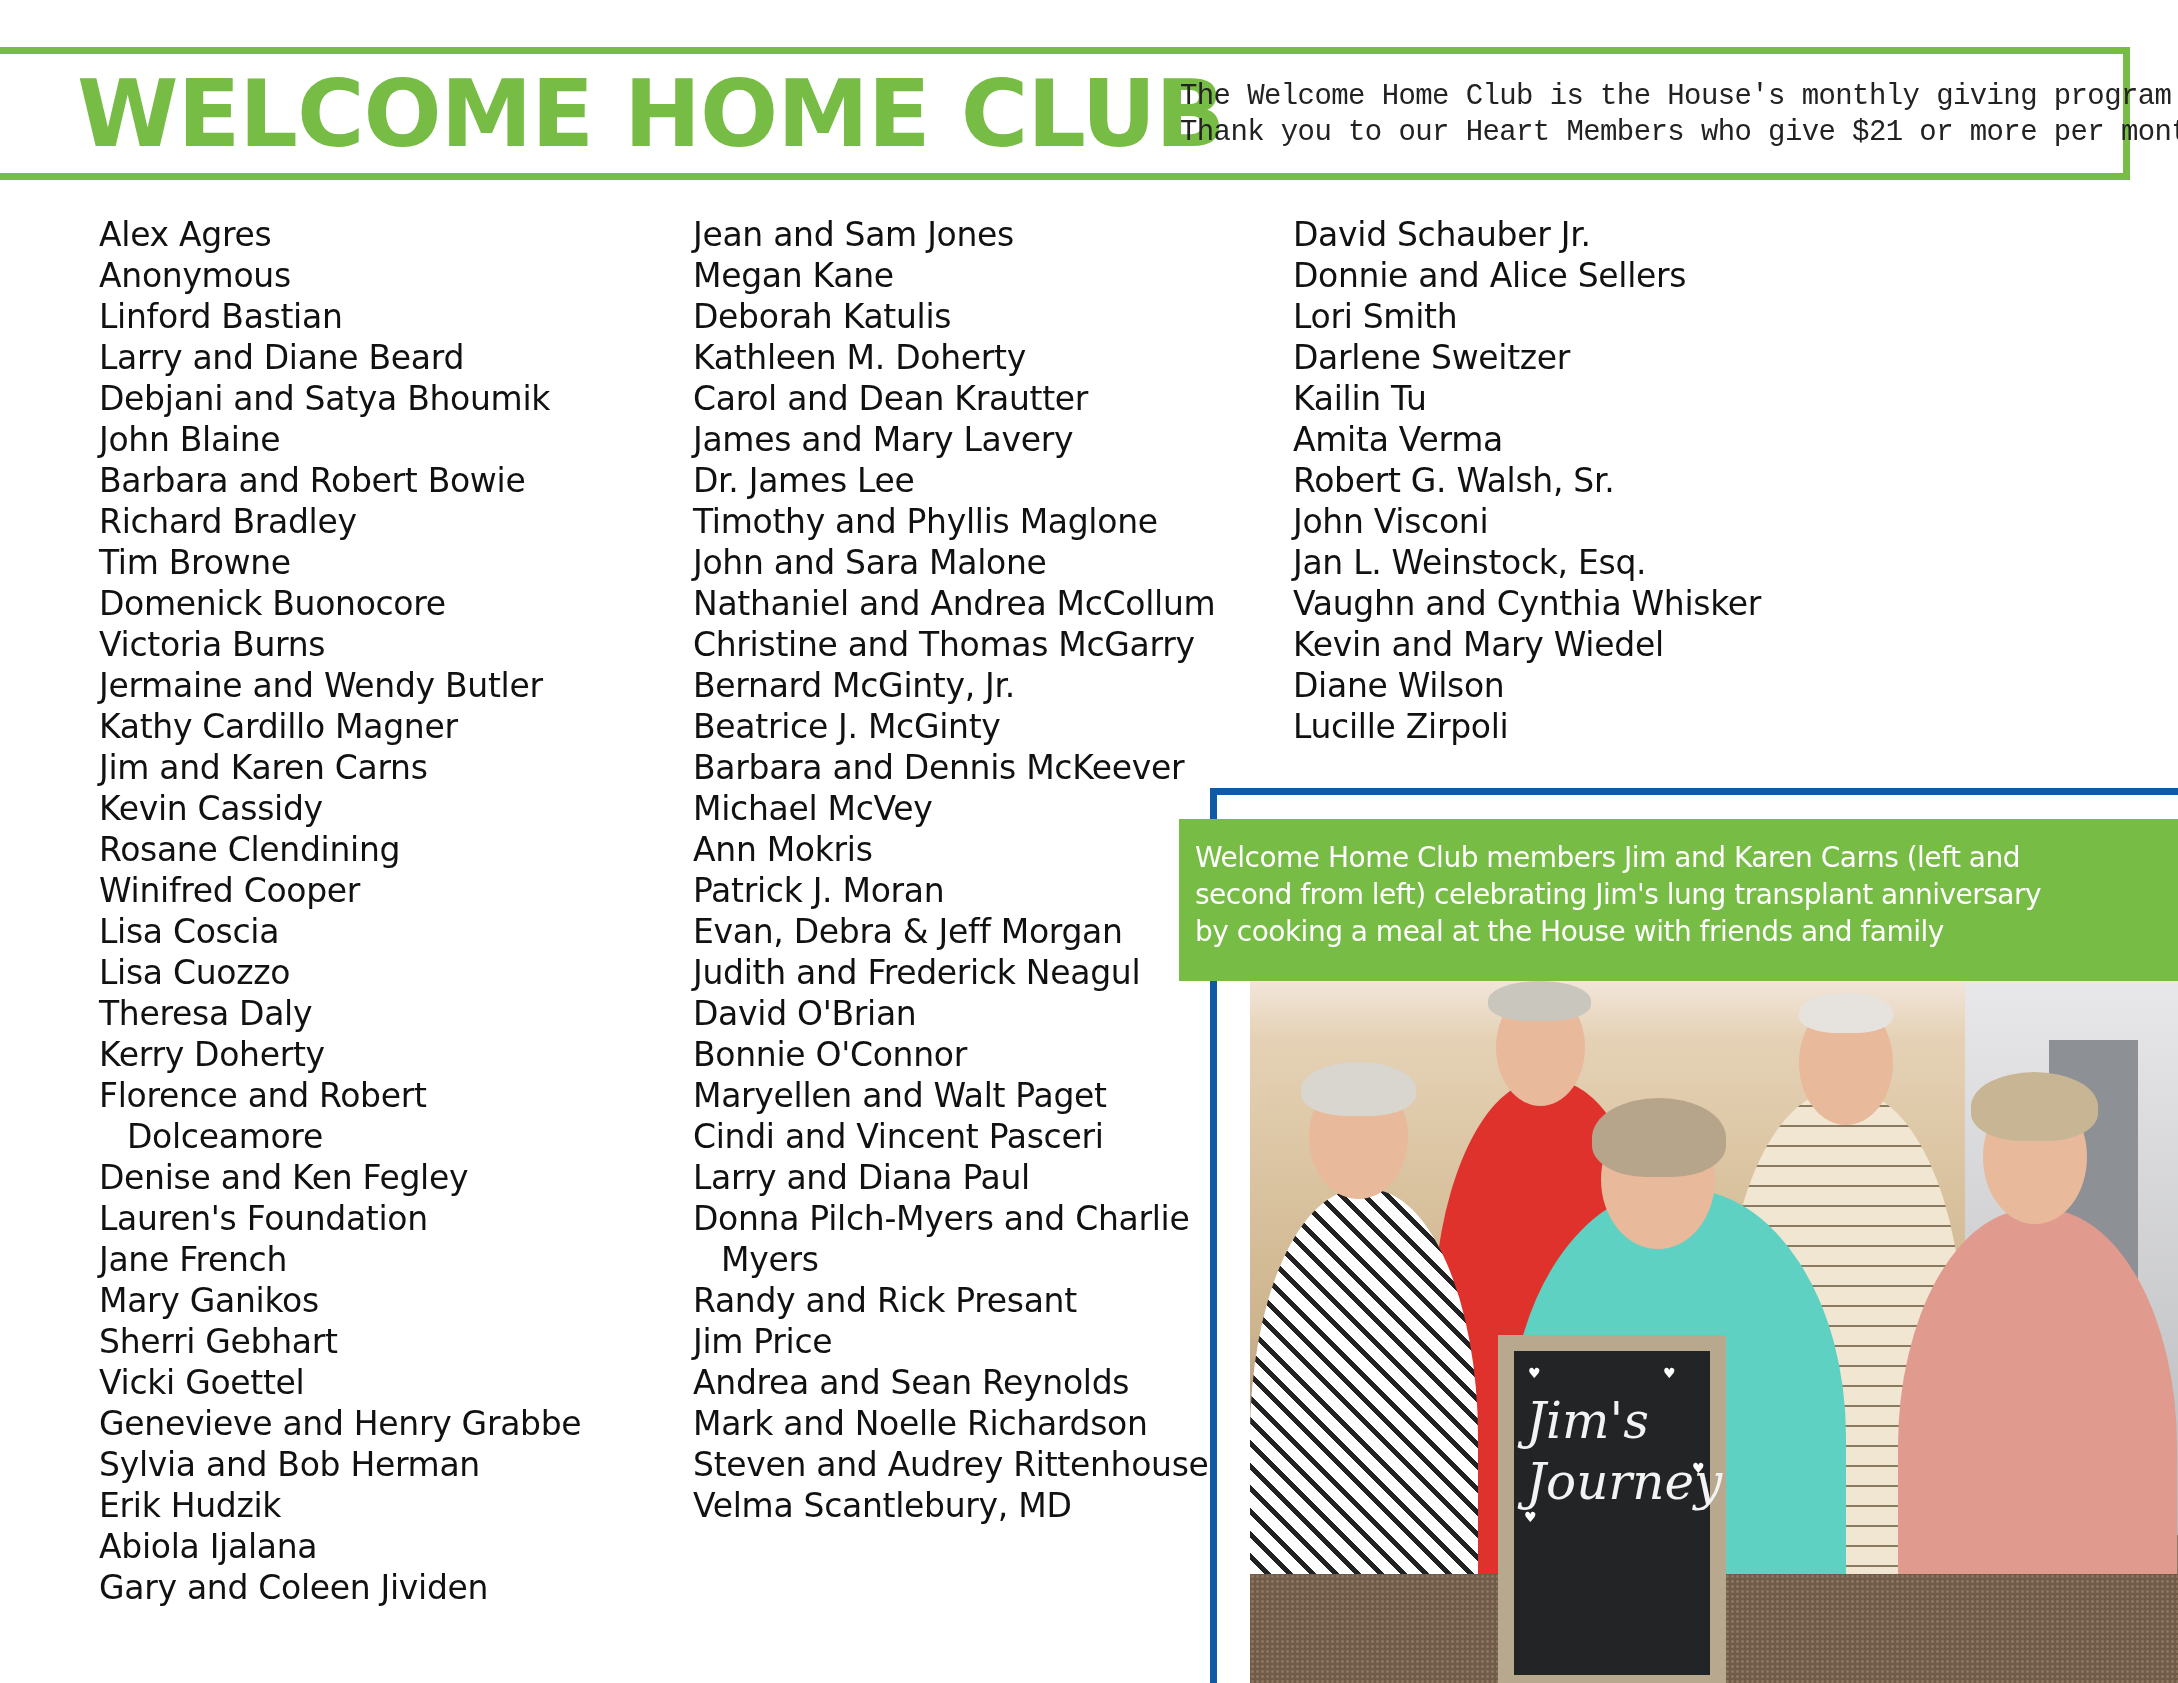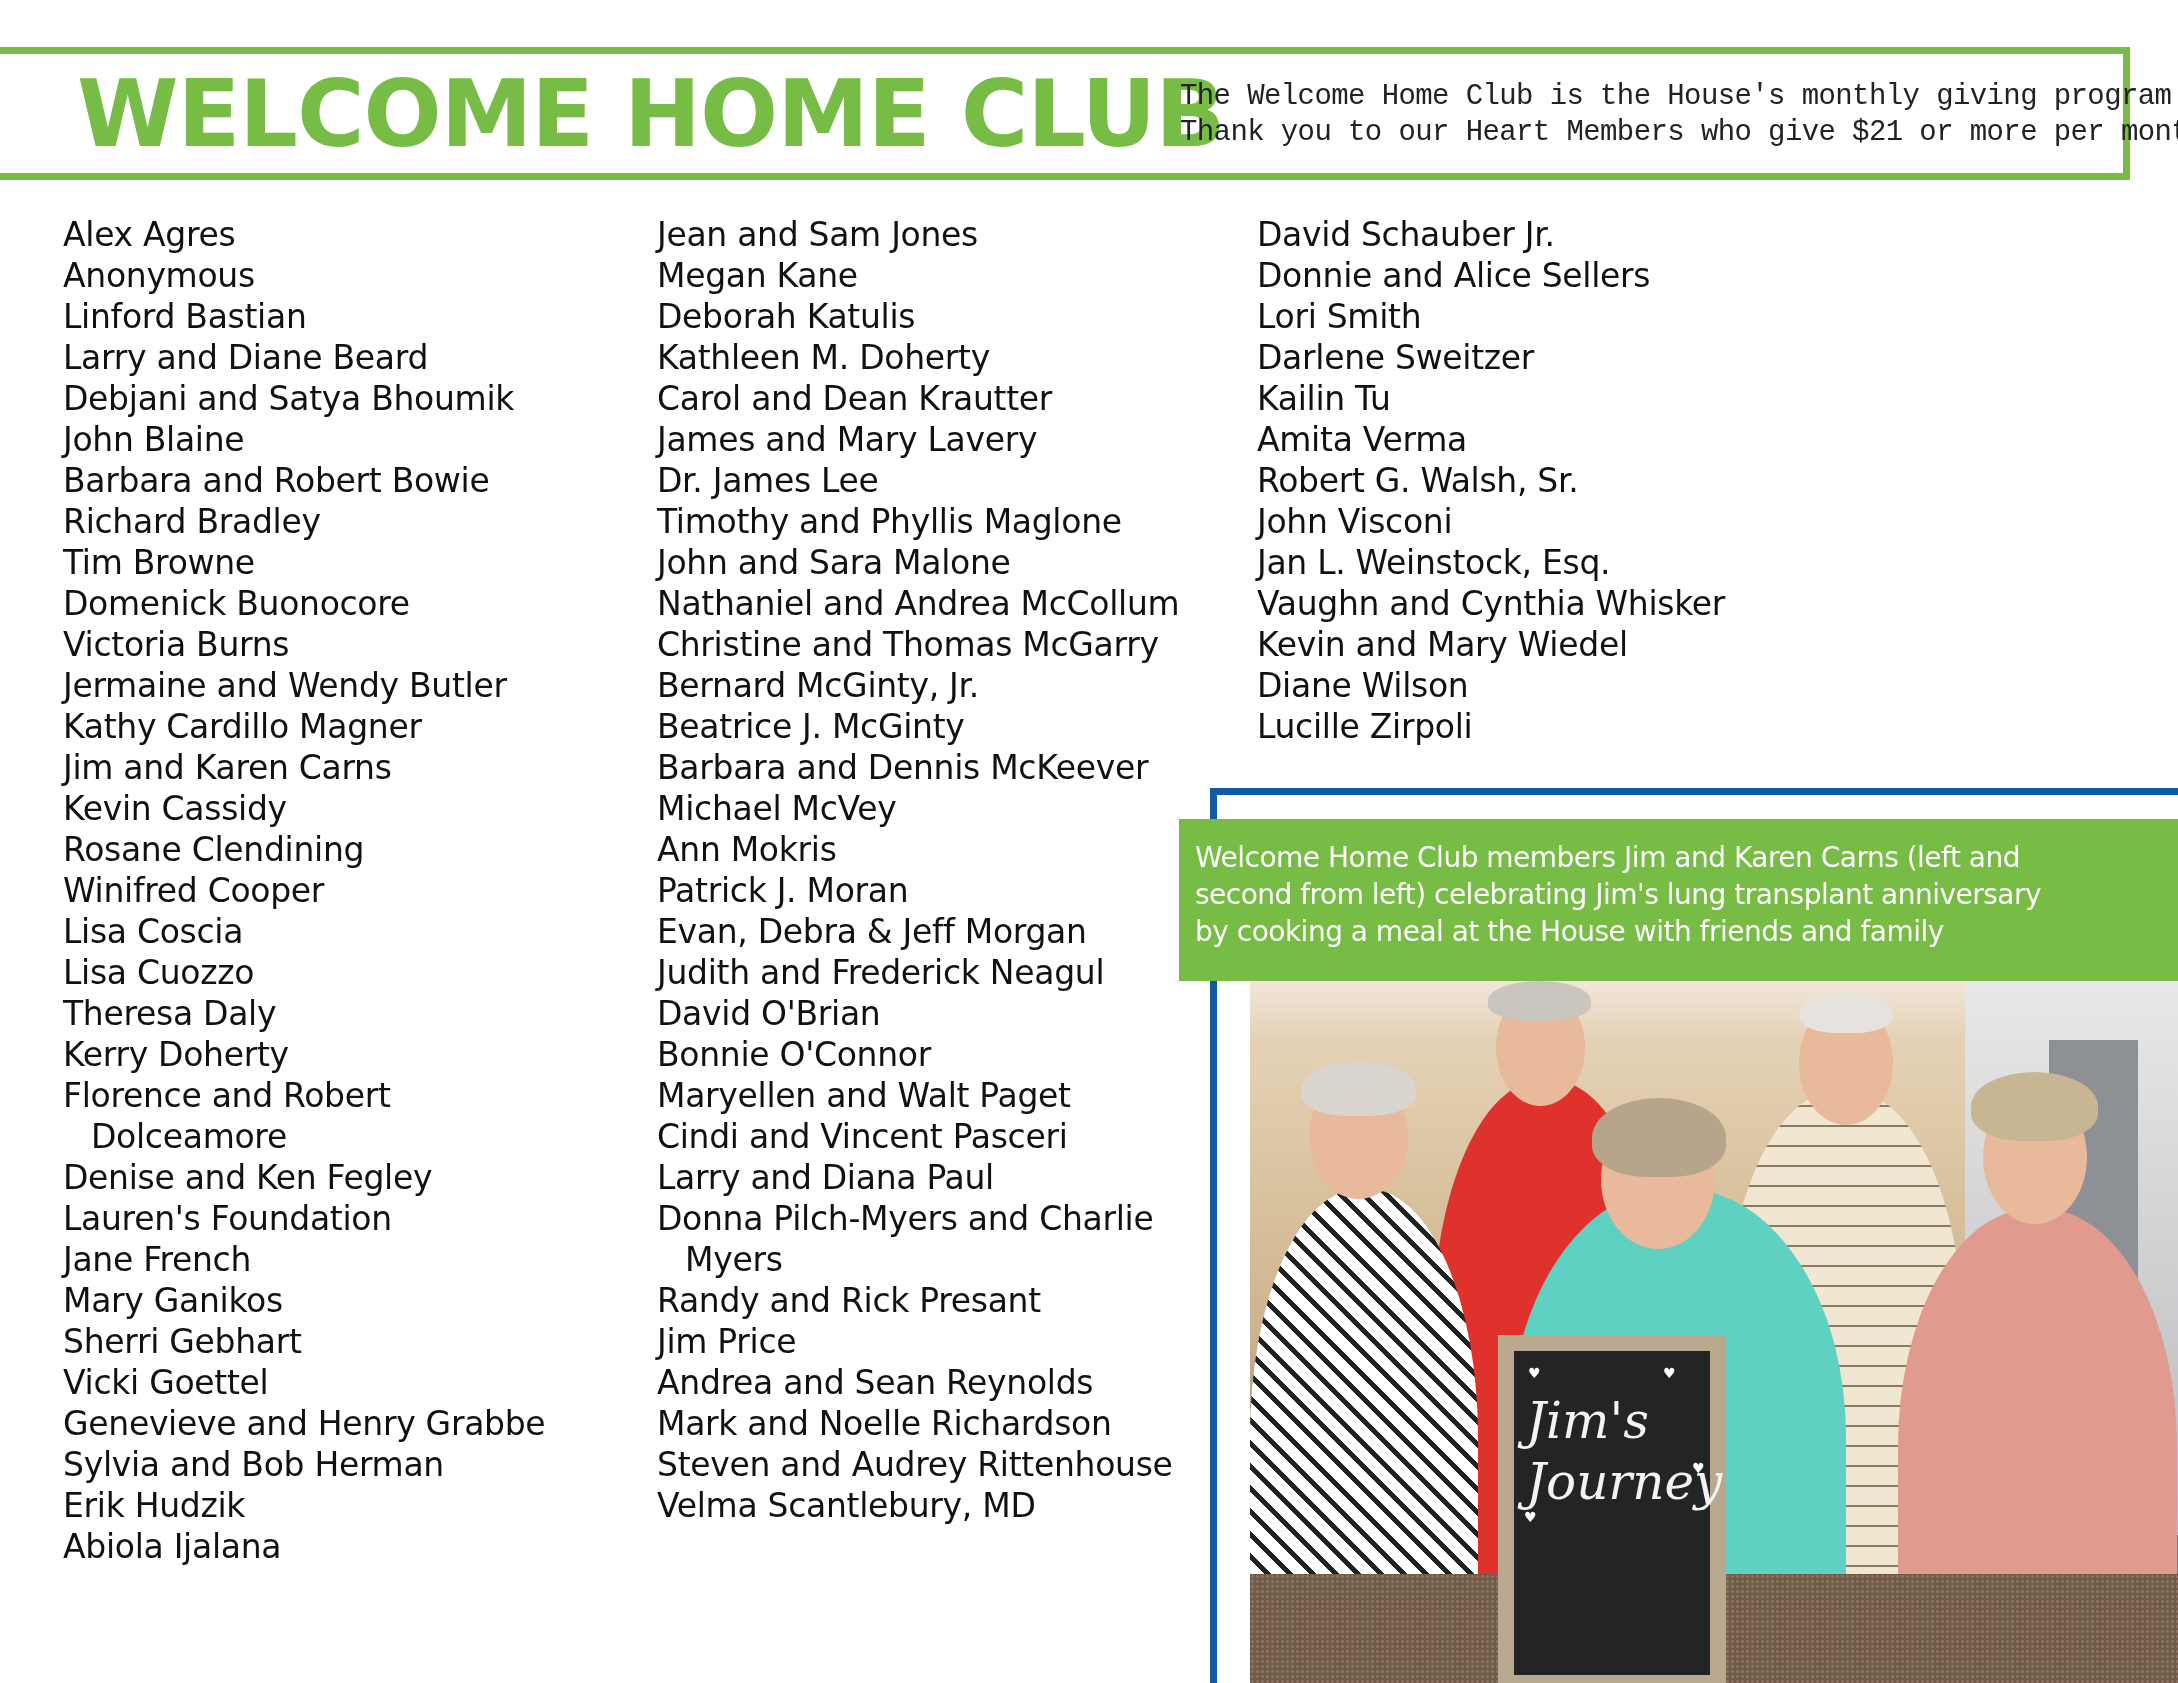--- a/index.html
+++ b/index.html
@@ -14,21 +14,21 @@
   .title {
     position: absolute; left: 57px; top: 61px; font-family: "DejaVu Sans", sans-serif;
     font-weight: bold; font-size: 92px; color: #76bc45; letter-spacing: -1px; line-height: 107px;
     white-space: nowrap;
     margin-left: 20px;
   }
   .intro {
     position: absolute; left: 1180px; top: 79px; font-size: 29px; line-height: 36px; color: #222;
     font-family: Liberation Mono, monospace; letter-spacing: -0.6px; white-space: nowrap;
   }
-  .column { position: absolute; top: 214px; font-size: 33px; line-height: 41px; color: #111; letter-spacing: -0.3px; }
+  .column { position: absolute; top: 214px; font-size: 33px; line-height: 41px; color: #111; letter-spacing: -0.3px; margin-left: 36px; }
   .column .name { white-space: nowrap; }
   .col1 { left: 63px; }
   .col2 { left: 657px; }
   .col3 { left: 1257px; }
   .photo-frame {
     position: absolute; left: 1210px; top: 788px; width: 990px; height: 950px;
     border-top: 7px solid #0f5aa5; border-left: 7px solid #0f5aa5; box-sizing: border-box;
   }
   .caption {
     position: absolute; left: 1179px; top: 819px; width: 1010px; height: 162px; background: #76bc45;
@@ -98,20 +98,21 @@
   <div class="name">Denise and Ken Fegley</div>
   <div class="name">Lauren's Foundation</div>
   <div class="name">Jane French</div>
   <div class="name">Mary Ganikos</div>
   <div class="name">Sherri Gebhart</div>
   <div class="name">Vicki Goettel</div>
   <div class="name">Genevieve and Henry Grabbe</div>
   <div class="name">Sylvia and Bob Herman</div>
   <div class="name">Erik Hudzik</div>
   <div class="name">Abiola Ijalana</div>
+  <div class="name">Gary and Coleen Jividen</div>
 </div>
 
 <div class="column col2">
   <div class="name">Jean and Sam Jones</div>
   <div class="name">Megan Kane</div>
   <div class="name">Deborah Katulis</div>
   <div class="name">Kathleen M. Doherty</div>
   <div class="name">Carol and Dean Krautter</div>
   <div class="name">James and Mary Lavery</div>
   <div class="name">Dr. James Lee</div>

